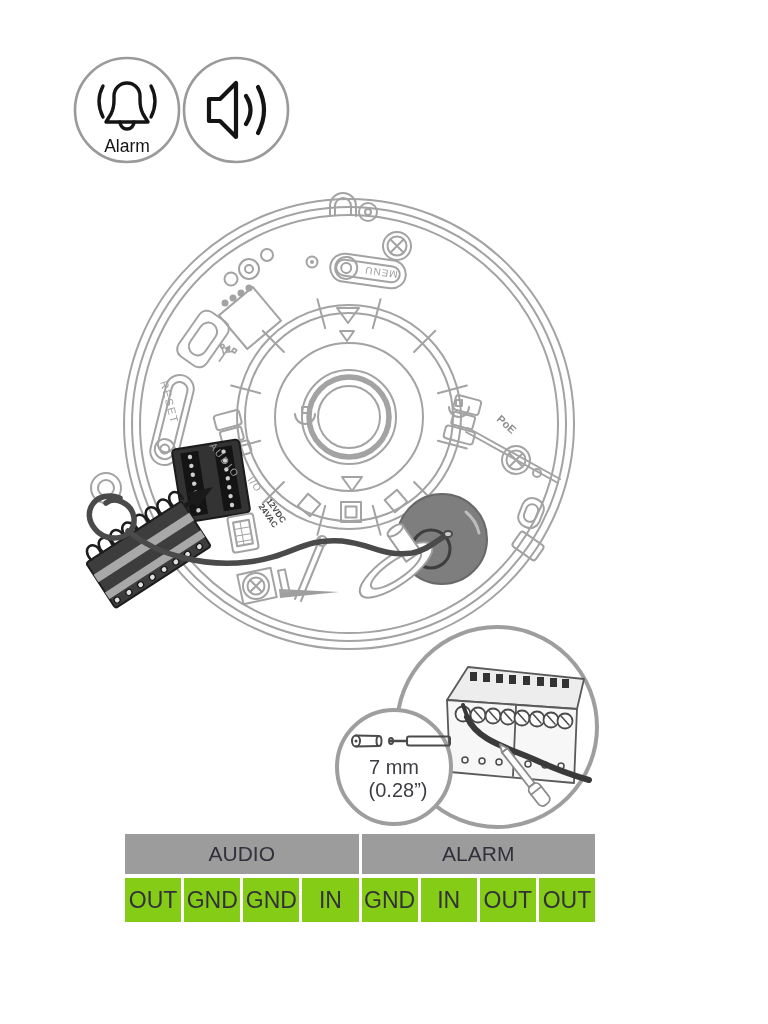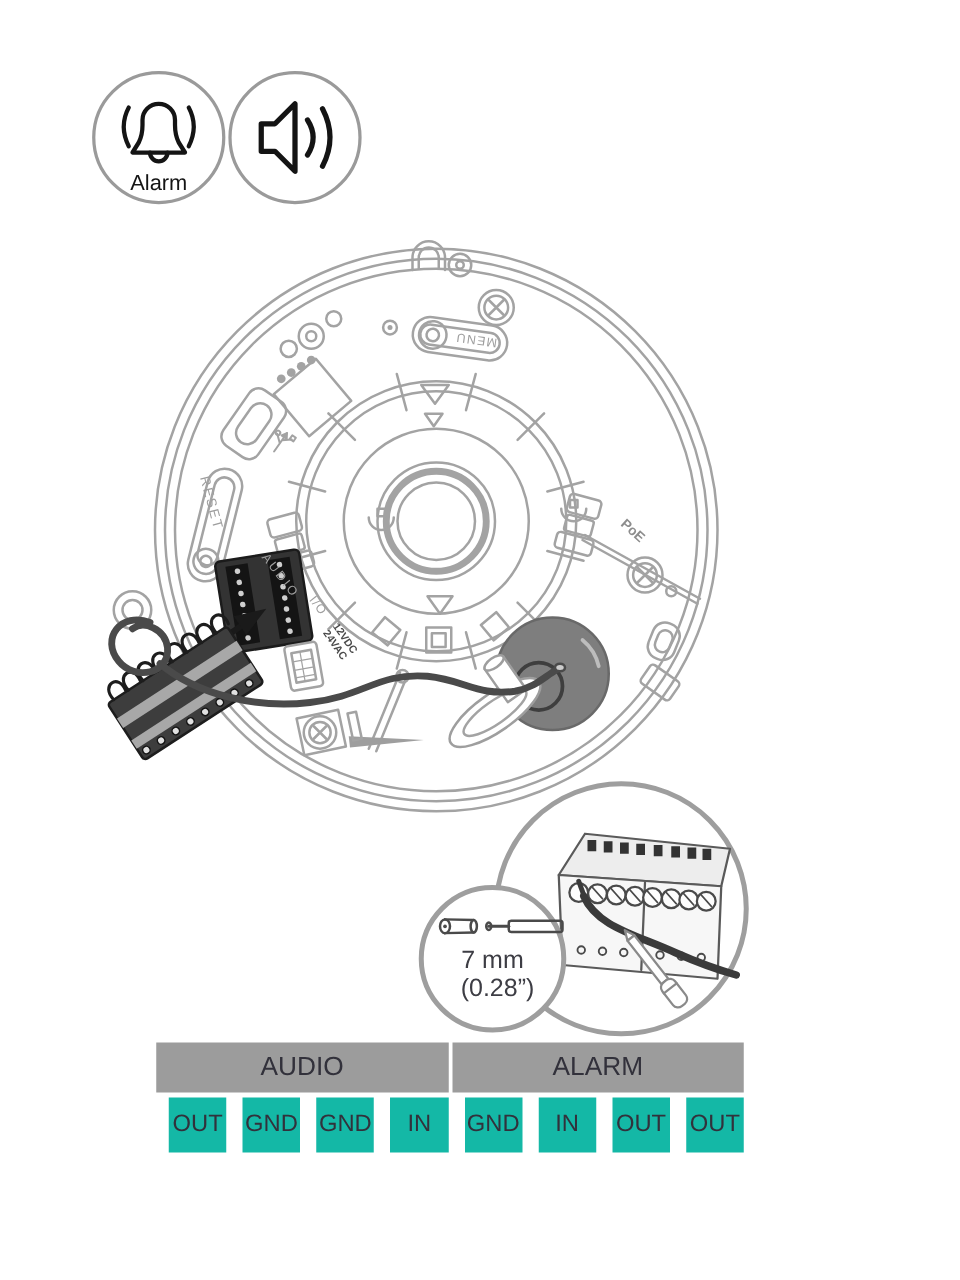--- a/index.html
+++ b/index.html
@@ -4,22 +4,22 @@
 <style>
   html,body{margin:0;padding:0;background:#ffffff;}
   body{width:768px;height:1024px;position:relative;font-family:"Liberation Sans",sans-serif;overflow:hidden;}
   .stage{position:absolute;left:0;top:0;width:768px;height:1004px;}
   svg text{font-family:"Liberation Sans",sans-serif;}
   
   .conn-table{position:absolute;left:125px;top:834px;width:470px;display:grid;
               grid-template-columns:repeat(8,1fr);column-gap:3px;row-gap:4px;}
   .conn-th{grid-column:span 4;background:#9c9c9c;height:40px;display:flex;align-items:center;justify-content:center;
            font-size:21px;color:#32313b;}
-  .conn-td{background:#14b8a6;height:44px;display:flex;align-items:center;justify-content:center;
-           font-size:19px;color:#32313b;margin-left:10px;}
+  .conn-td{background:#84cc16;height:44px;display:flex;align-items:center;justify-content:center;
+           font-size:23px;color:#32313b;}
 </style>
 </head>
 <body>
 
 <div class="stage">
 
 <svg width="768" height="1024" viewBox="0 0 768 1024" style="position:absolute;left:0;top:0;">
 
   <g>
     <circle cx="127" cy="110" r="52" fill="#ffffff" stroke="#9a9a9a" stroke-width="2.6"></circle>

